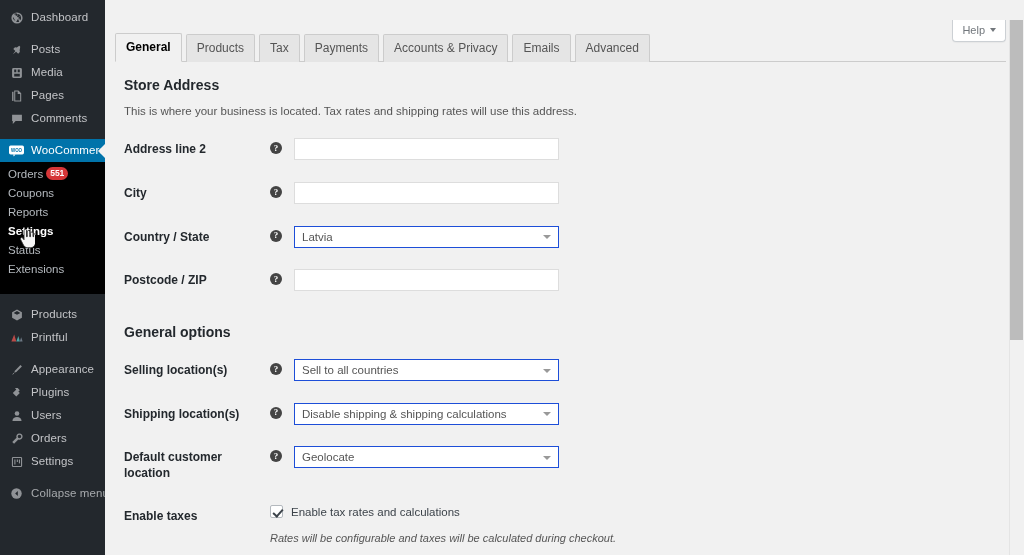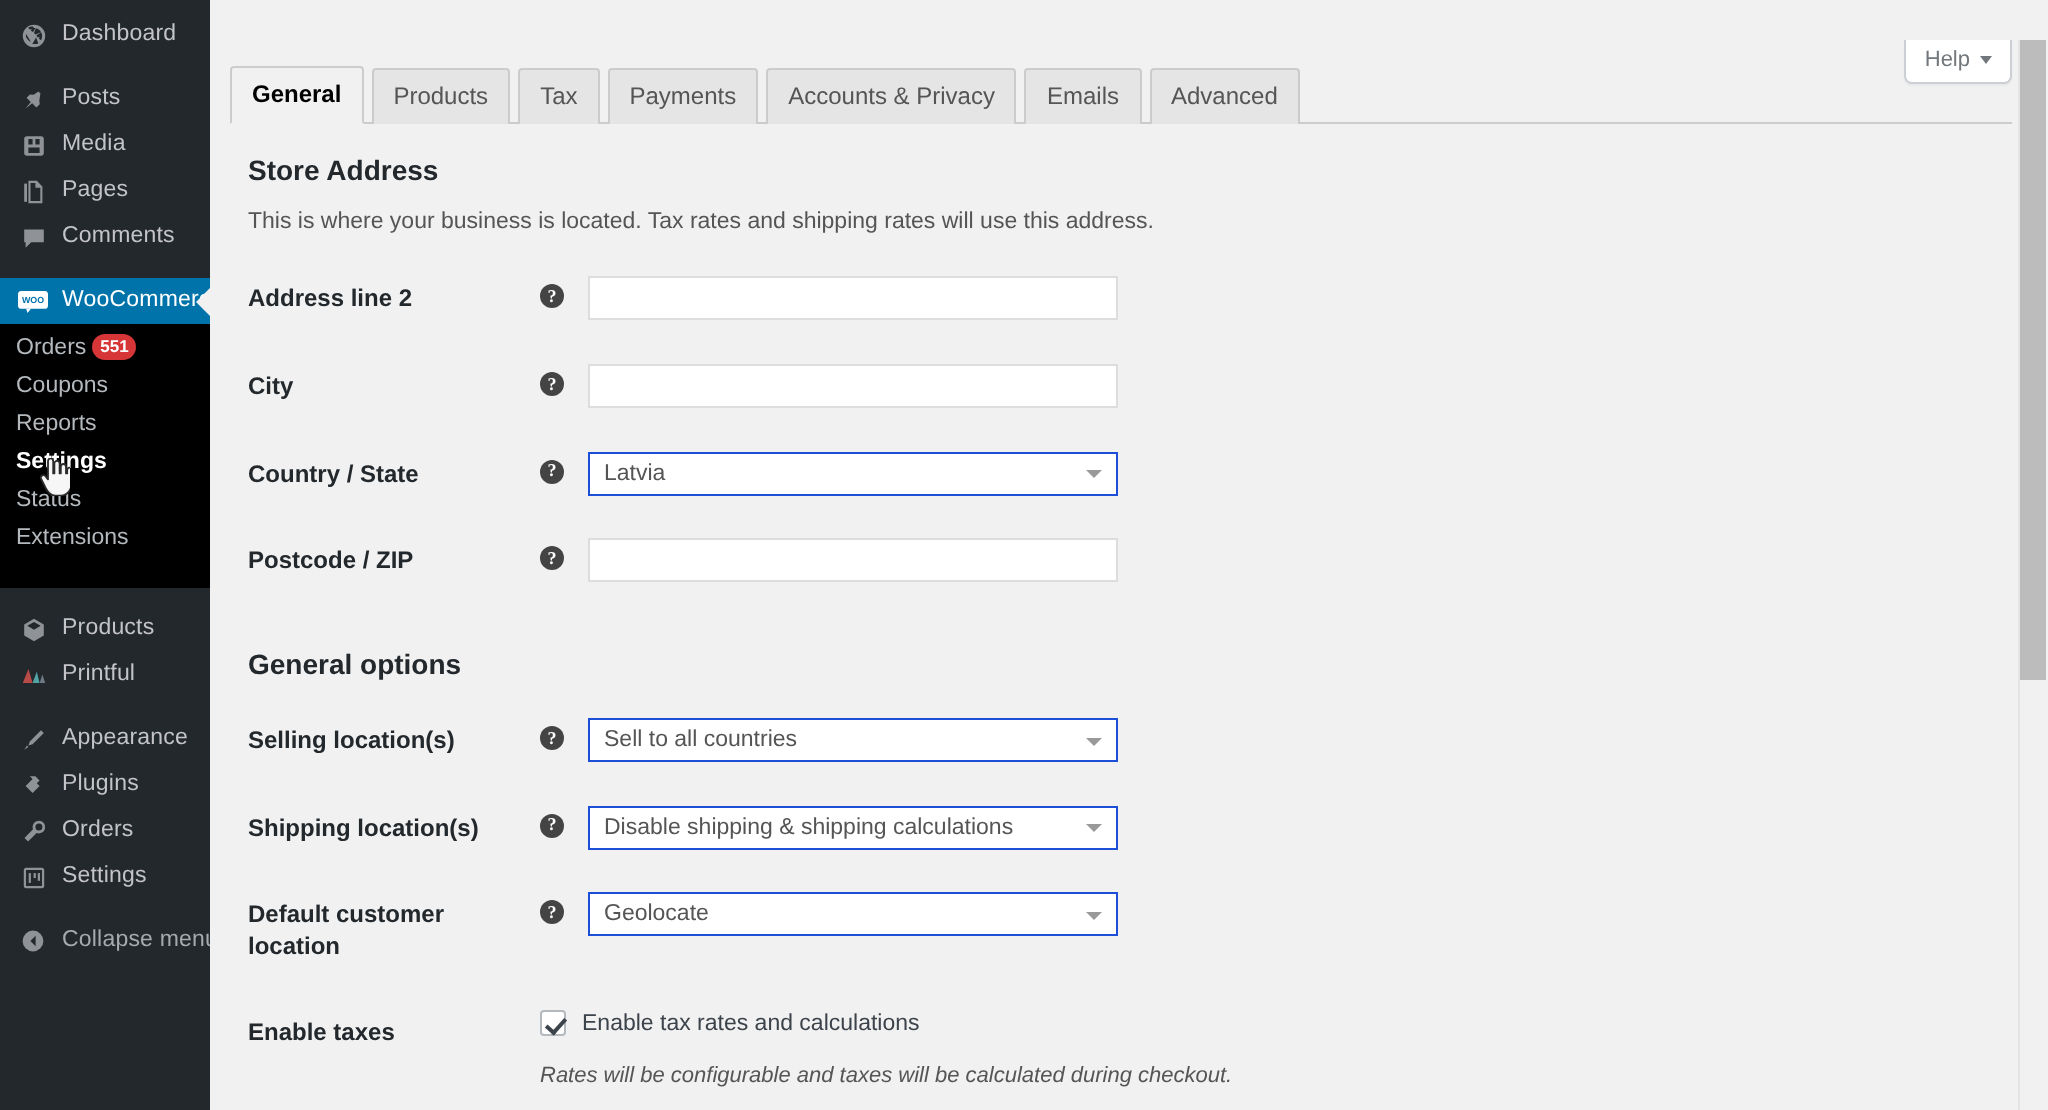--- a/index.html
+++ b/index.html
@@ -475,20 +475,29 @@
 
     <div class="menu-item">
       <span class="mi-ico">
         <svg width="14" height="14" viewBox="0 0 20 20" fill="#a7aaad">
           <path d="M11 3l3 3-2 2 2 2-5 5-5-5 5-5-2-2z"></path>
         </svg>
       </span>
       <span class="mi-label">Plugins</span>
     </div>
 
+    <div class="menu-item">
+      <span class="mi-ico">
+        <svg width="14" height="14" viewBox="0 0 20 20" fill="#a7aaad">
+          <circle cx="10" cy="6.5" r="3.3"></circle>
+          <path d="M3.5 17c0-3.6 2.9-5.5 6.5-5.5s6.5 1.9 6.5 5.5z"></path>
+        </svg>
+      </span>
+      <span class="mi-label">Users</span>
+    </div>
 
     <div class="menu-item">
       <span class="mi-ico">
         <svg width="14" height="14" viewBox="0 0 20 20" fill="#a7aaad">
           <path d="M13.5 2a4.5 4.5 0 00-4.2 6.1l-6.1 6.1 2.6 2.6 6.1-6.1A4.5 4.5 0 1013.5 2zm0 2a2.5 2.5 0 110 5 2.5 2.5 0 010-5z"></path>
         </svg>
       </span>
       <span class="mi-label">Orders</span>
     </div>
 

